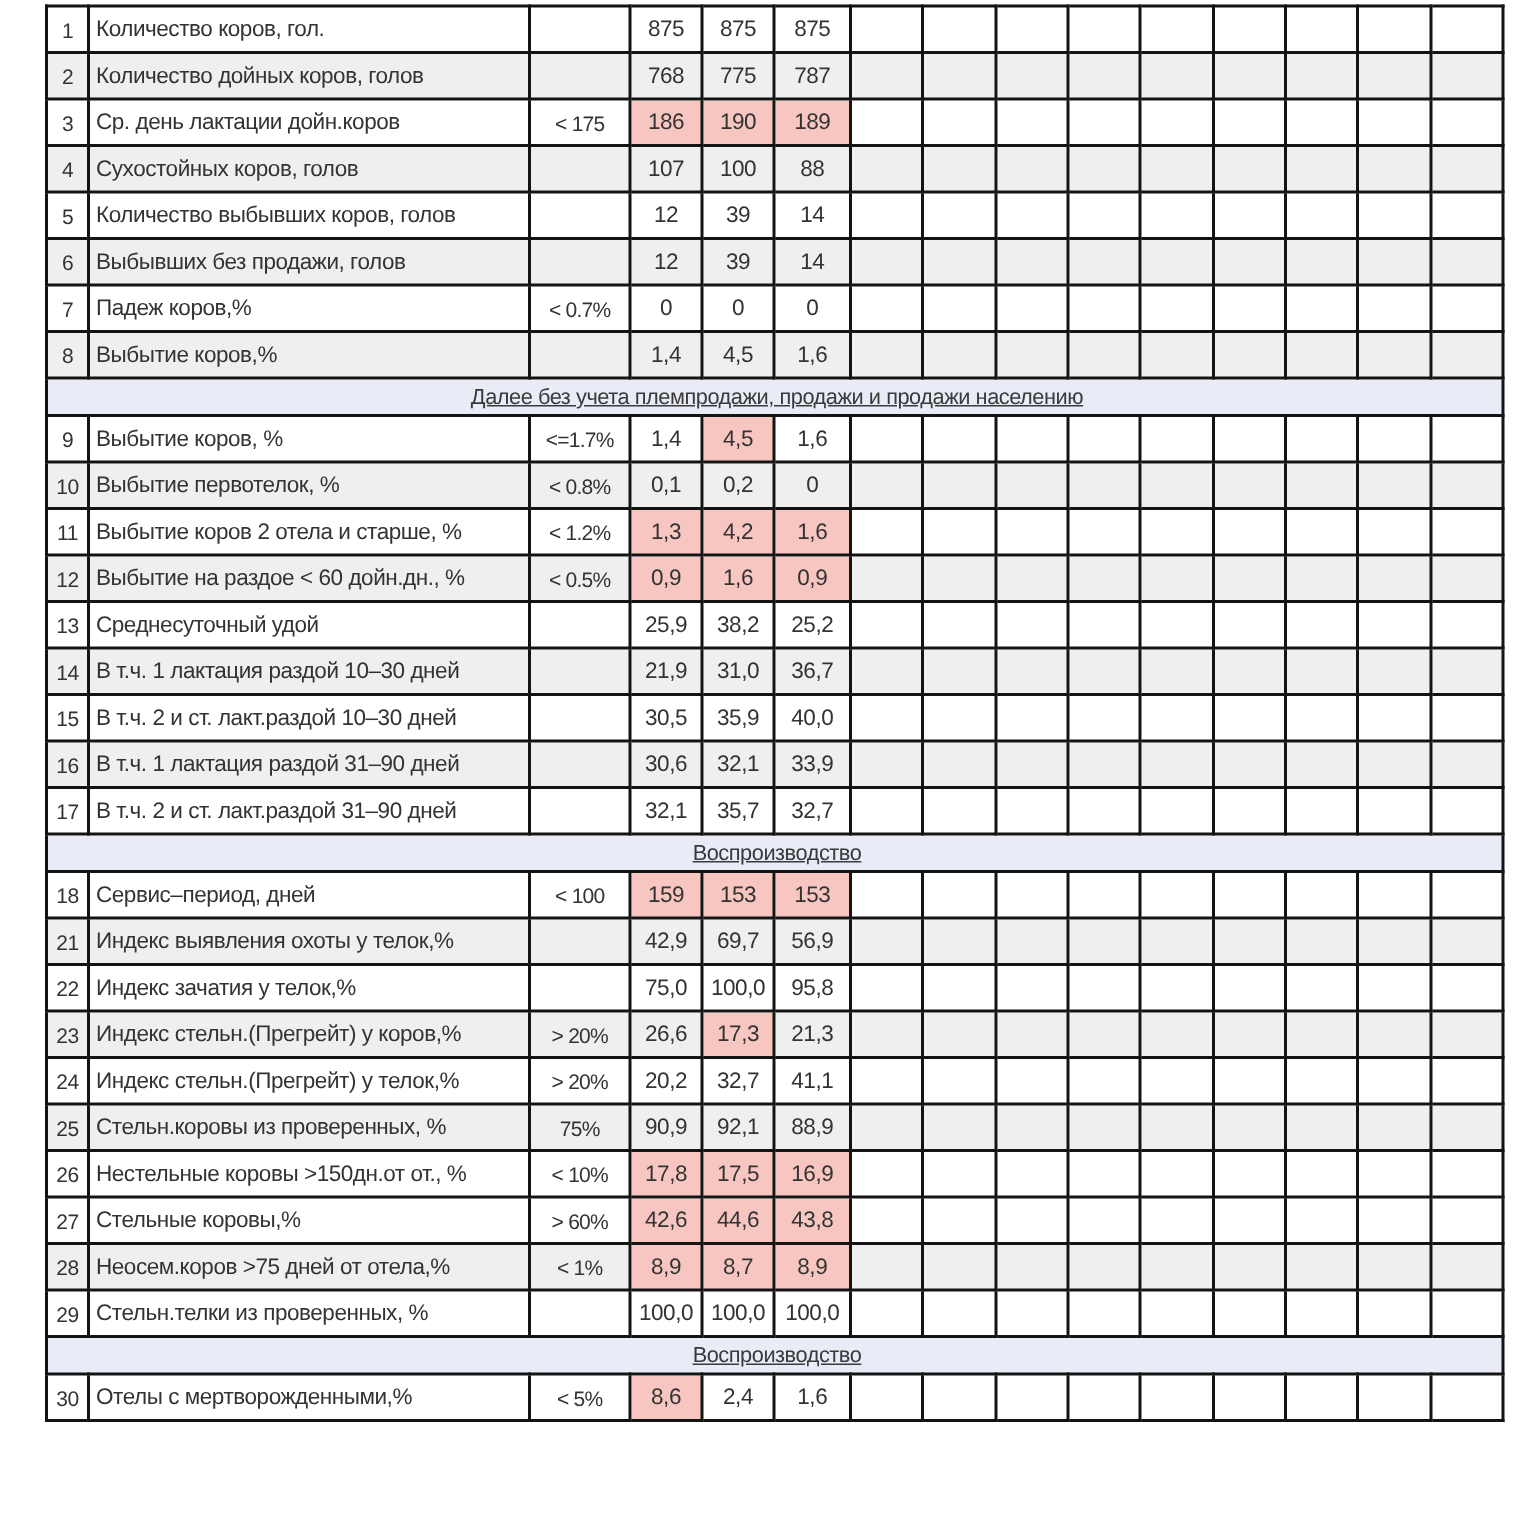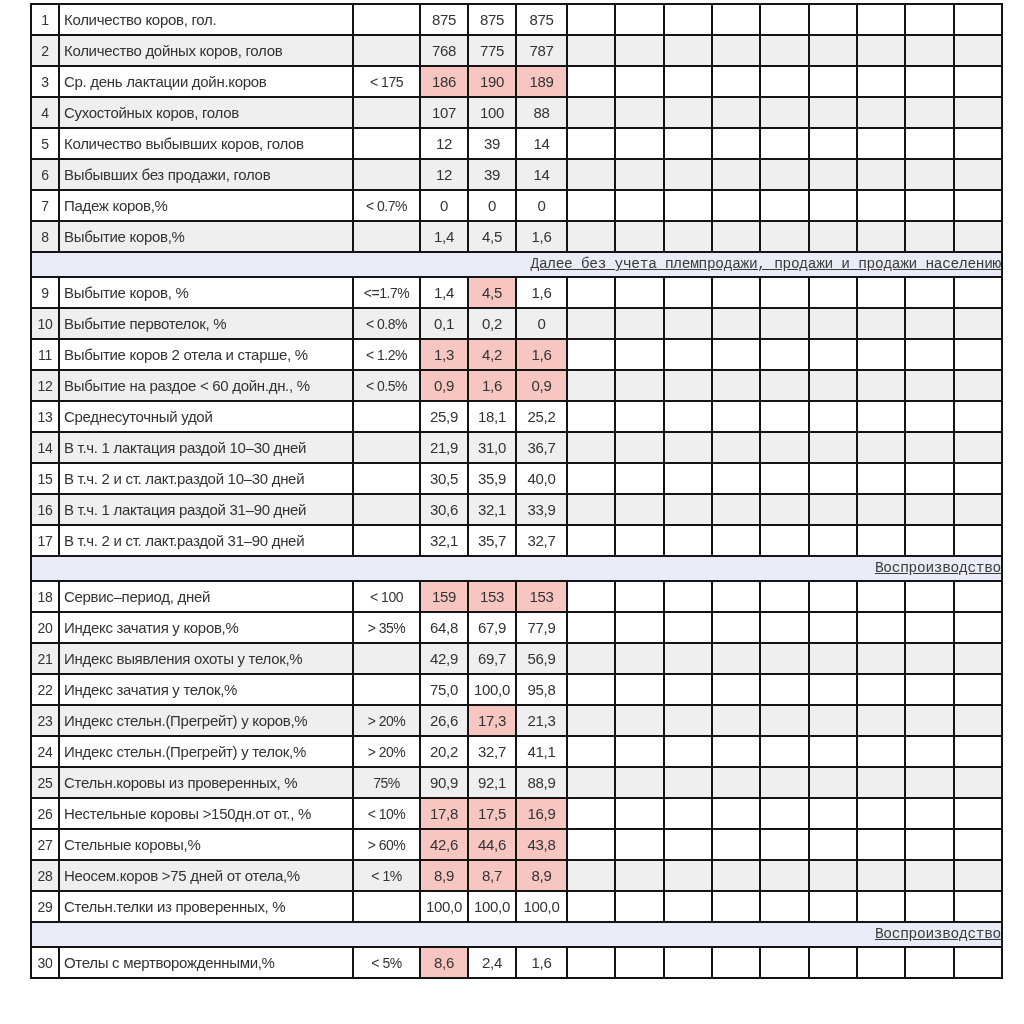--- a/index.html
+++ b/index.html
@@ -11,21 +11,21 @@
   .canvas{position:absolute;top:3px;left:30px;}
   table.report{border-collapse:collapse;table-layout:fixed;width:973px;}
   td{border:2px solid var(--grid);height:29px;font-size:15px;color:var(--text);
      letter-spacing:-0.3px;white-space:nowrap;overflow:hidden;padding:0;background:#ffffff;}
   td.num{text-align:center;font-size:14px;}
   td.lbl{padding:0 2px 0 4px;text-align:left;margin-top:16px;}
   td.thr{text-align:center;font-size:14px;letter-spacing:-0.5px;margin-left:12px;}
   td.val{text-align:center;}
   tr.stripe td{background:var(--stripe);}
   td.alert{background:var(--alert) !important;margin-left:48px;}
-  td.sec{background:var(--sec);height:23px;padding-left:3px;text-align:right;font-family:Liberation Mono, monospace;}
+  td.sec{background:var(--sec);height:23px;padding-left:3px;text-align:center;}
   .sec-label{text-decoration:underline;font-size:14.5px;color:#3a3a3a;letter-spacing:-0.3px;}
 </style>
 </head>
 <body>
 
 <div class="canvas">
   <table class="report">
     <colgroup>
       <col style="width:28px">
         <col style="width:294px">
@@ -249,21 +249,21 @@
           <td class="val"></td>
           <td class="val"></td>
           <td class="val"></td>
           <td class="val"></td>
         </tr>
         <tr>
           <td class="num">13</td>
           <td class="lbl">Среднесуточный удой</td>
           <td class="thr"></td>
           <td class="val">25,9</td>
-          <td class="val">18,1</td>
+          <td class="val">38,2</td>
           <td class="val">25,2</td>
           <td class="val"></td>
           <td class="val"></td>
           <td class="val"></td>
           <td class="val"></td>
           <td class="val"></td>
           <td class="val"></td>
           <td class="val"></td>
           <td class="val"></td>
           <td class="val"></td>
@@ -349,37 +349,20 @@
           <td class="val"></td>
           <td class="val"></td>
           <td class="val"></td>
           <td class="val"></td>
           <td class="val"></td>
           <td class="val"></td>
           <td class="val"></td>
           <td class="val"></td>
           <td class="val"></td>
         </tr>
-        <tr>
-          <td class="num">20</td>
-          <td class="lbl">Индекс зачатия у коров,%</td>
-          <td class="thr">&gt; 35%</td>
-          <td class="val">64,8</td>
-          <td class="val">67,9</td>
-          <td class="val">77,9</td>
-          <td class="val"></td>
-          <td class="val"></td>
-          <td class="val"></td>
-          <td class="val"></td>
-          <td class="val"></td>
-          <td class="val"></td>
-          <td class="val"></td>
-          <td class="val"></td>
-          <td class="val"></td>
-        </tr>
         <tr class="stripe">
           <td class="num">21</td>
           <td class="lbl">Индекс выявления охоты у телок,%</td>
           <td class="thr"></td>
           <td class="val">42,9</td>
           <td class="val">69,7</td>
           <td class="val">56,9</td>
           <td class="val"></td>
           <td class="val"></td>
           <td class="val"></td>

